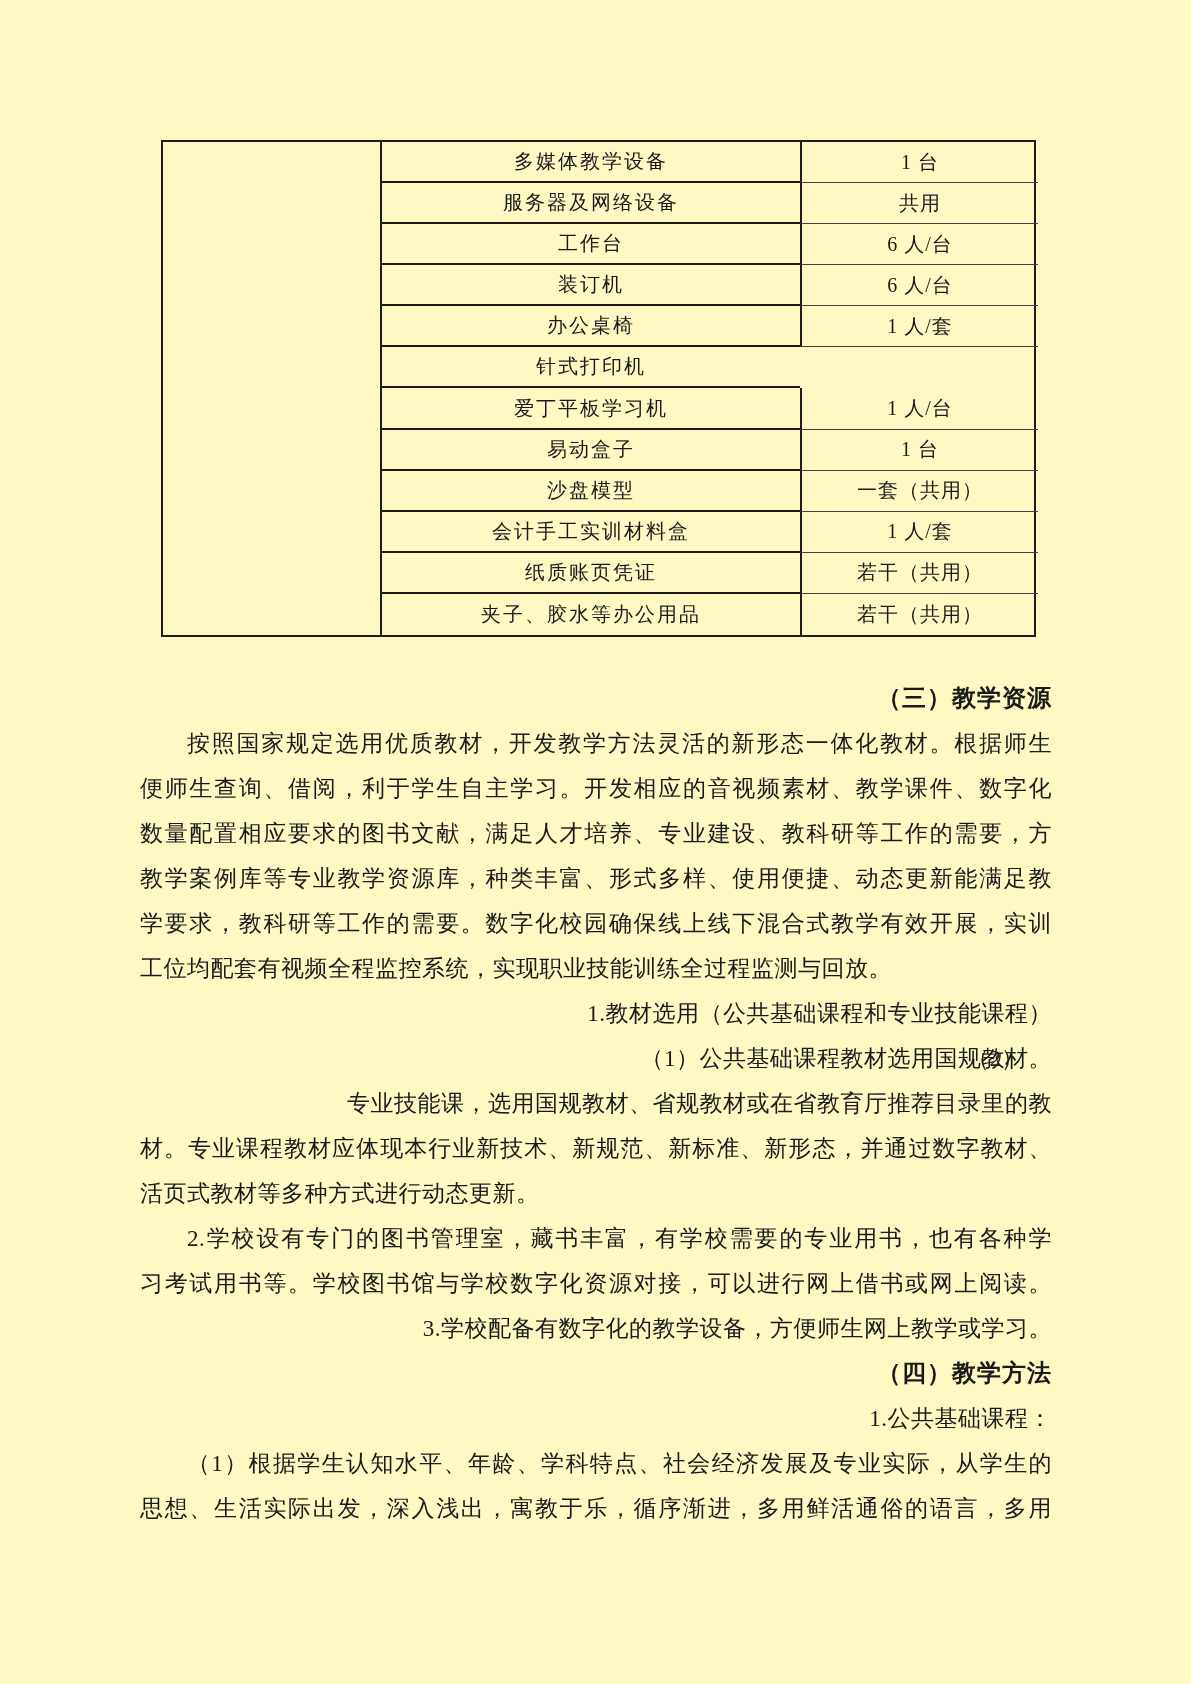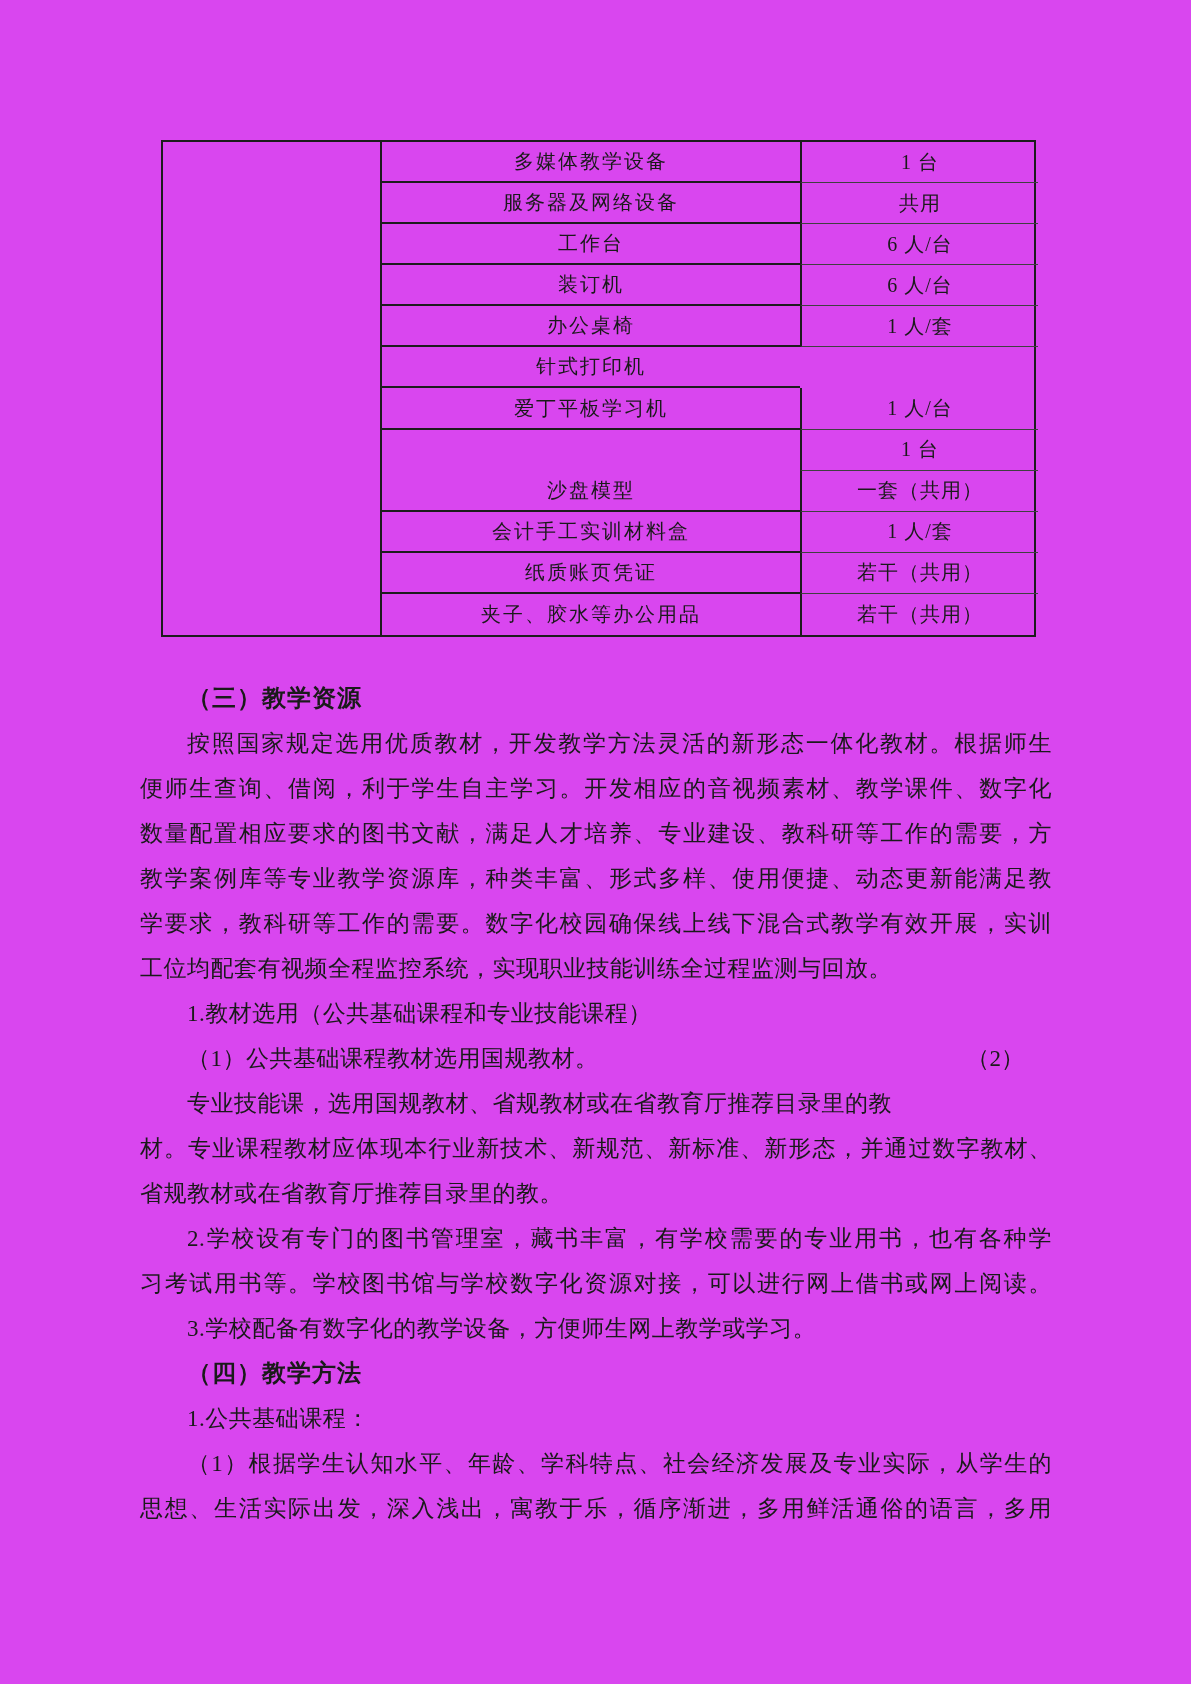--- a/index.html
+++ b/index.html
@@ -1,19 +1,19 @@
 <!DOCTYPE html>
 <html><head>
 <meta charset="utf-8">
 <style>
   html,body { margin:0; padding:0; background:#e8e8e8; }
   .page {
     position:relative;
     width:1191px; height:1684px;
-    background:#d946ef;
+    background:#fef9c3;
     font-family:"Liberation Serif","DejaVu Serif",serif;
     color:#1a1a1a;
     overflow:hidden;
   }
 
   
   .equip-table {
     position:absolute; left:161px; top:140px;
     width:875px; height:497px;
     display:grid;
@@ -43,21 +43,21 @@
     height:45px; line-height:45px;
     font-size:23px;
     letter-spacing:0.5px;
     white-space:nowrap;
   }
   .line.justify {
     white-space:normal;
     text-align:justify;
     text-align-last:justify;
   }
-  .line.indent { padding-left:47px; }
+  .line.indent { padding-left:47px;text-align:right; }
   .line.heading { font-weight:700; font-size:24px; letter-spacing:1px; }
   .rightmark { position:absolute; right:28px; top:0; letter-spacing:0; }
 
   
   .footer {
     position:absolute; left:18px; top:1548px; width:100%;
     text-align:right; font-size:19px; line-height:30px;
   }
 </style>
 </head>
@@ -74,20 +74,21 @@
     <div class="tcell qty">共用</div>
     <div class="tcell item">工作台</div>
     <div class="tcell qty">6 人/台</div>
     <div class="tcell item">装订机</div>
     <div class="tcell qty">6 人/台</div>
     <div class="tcell item">办公桌椅</div>
     <div class="tcell qty">1 人/套</div>
     <div class="tcell item">针式打印机</div>
     <div class="tcell item">爱丁平板学习机</div>
     <div class="tcell qty">1 人/台</div>
+    <div class="tcell item">易动盒子</div>
     <div class="tcell qty">1 台</div>
     <div class="tcell item">沙盘模型</div>
     <div class="tcell qty">一套（共用）</div>
     <div class="tcell item">会计手工实训材料盒</div>
     <div class="tcell qty">1 人/套</div>
     <div class="tcell item">纸质账页凭证</div>
     <div class="tcell qty">若干（共用）</div>
     <div class="tcell item lastrow">夹子、胶水等办公用品</div>
     <div class="tcell qty lastrow">若干（共用）</div>
   </div>
@@ -100,21 +101,21 @@
     <div class="line justify">教学案例库等专业教学资源库，种类丰富、形式多样、使用便捷、动态更新能满足教</div>
     <div class="line justify">学要求，教科研等工作的需要。数字化校园确保线上线下混合式教学有效开展，实训</div>
     <div class="line">工位均配套有视频全程监控系统，实现职业技能训练全过程监测与回放。</div>
     <div class="line indent">1.教材选用（公共基础课程和专业技能课程）</div>
     <div class="line indent">
       <span>（1）公共基础课程教材选用国规教材。</span>
       <span class="rightmark">（2）</span>
     </div>
     <div class="line indent">专业技能课，选用国规教材、省规教材或在省教育厅推荐目录里的教</div>
     <div class="line justify">材。专业课程教材应体现本行业新技术、新规范、新标准、新形态，并通过数字教材、</div>
-    <div class="line">省规教材或在省教育厅推荐目录里的教。</div>
+    <div class="line">活页式教材等多种方式进行动态更新。</div>
     <div class="line indent justify">2.学校设有专门的图书管理室，藏书丰富，有学校需要的专业用书，也有各种学</div>
     <div class="line justify">习考试用书等。学校图书馆与学校数字化资源对接，可以进行网上借书或网上阅读。</div>
     <div class="line indent">3.学校配备有数字化的教学设备，方便师生网上教学或学习。</div>
     <div class="line heading indent">（四）教学方法</div>
     <div class="line indent">1.公共基础课程：</div>
     <div class="line indent justify">（1）根据学生认知水平、年龄、学科特点、社会经济发展及专业实际，从学生的</div>
     <div class="line justify">思想、生活实际出发，深入浅出，寓教于乐，循序渐进，多用鲜活通俗的语言，多用</div>
   </div>
 
   <div class="footer">10</div>

